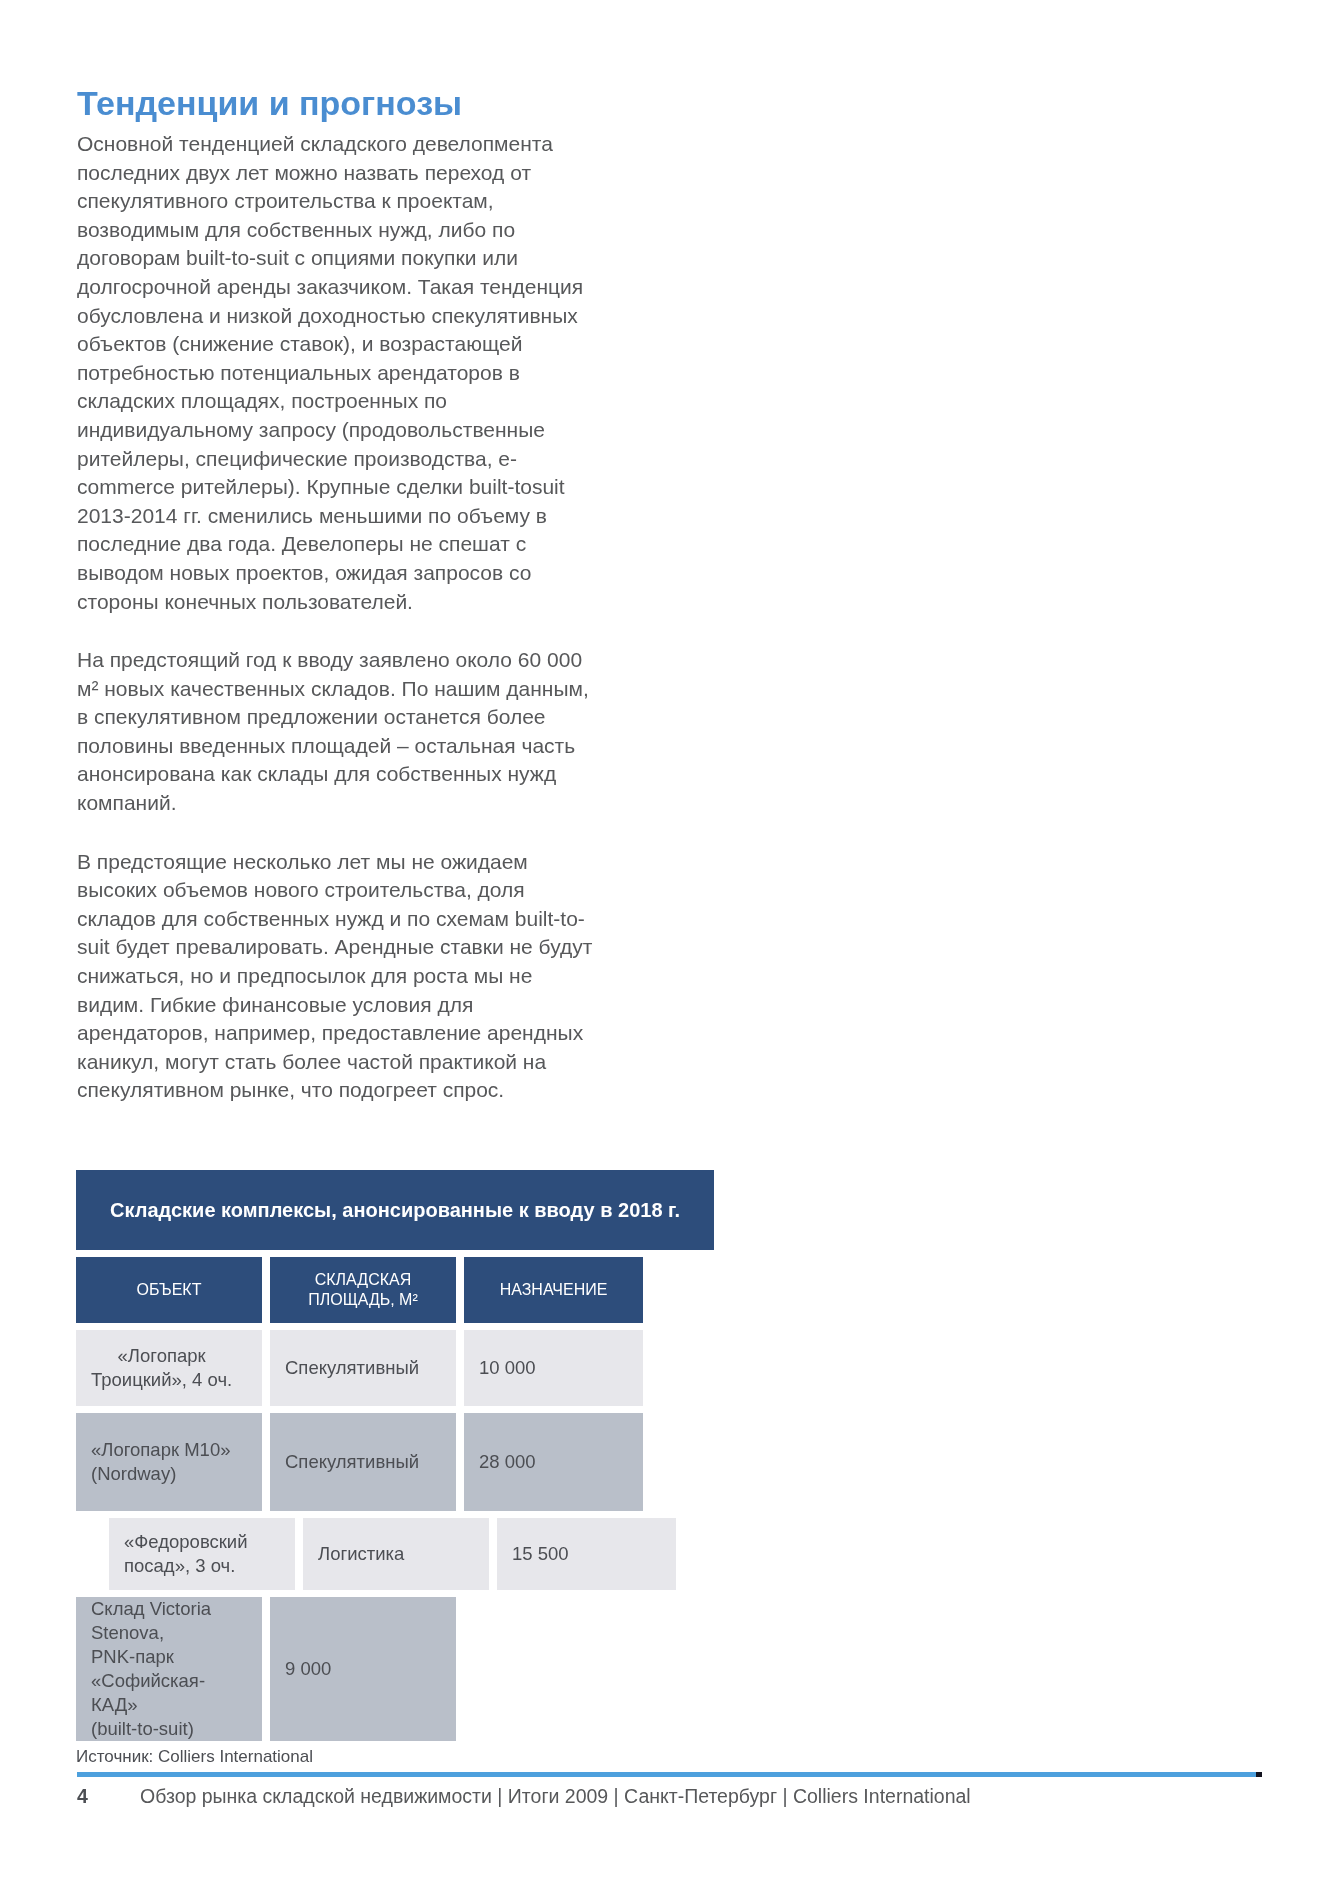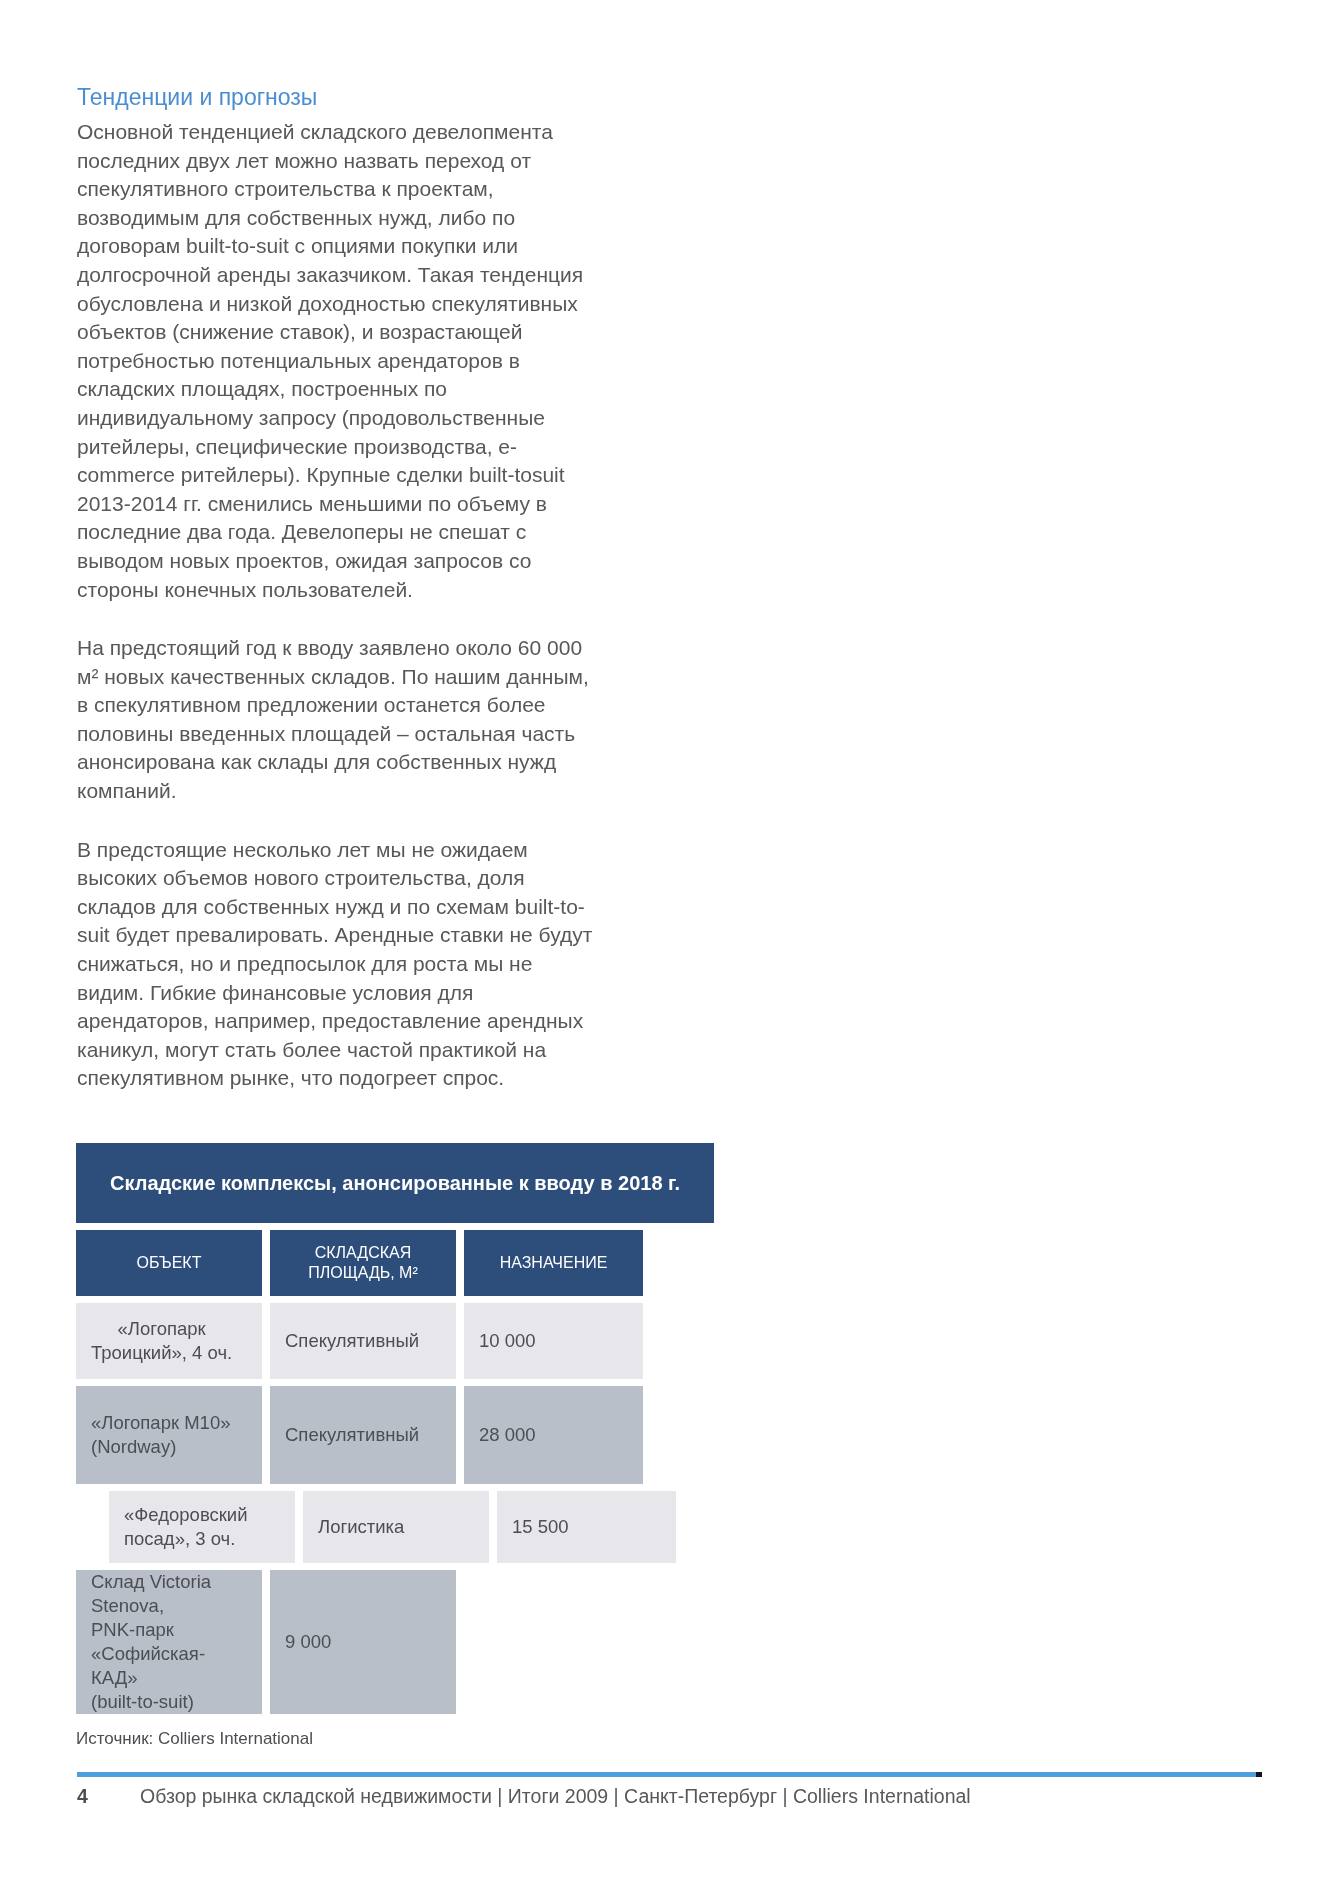--- a/index.html
+++ b/index.html
@@ -17,37 +17,37 @@
 
   
   .content {
     position: absolute;
     left: 77px;
     top: 84px;
     width: 517px;
   }
   .heading {
     margin: 0 0 7px 0;
-    font-size: 23px;
-    font-weight: 400;
+    font-size: 34px;
+    font-weight: 700;
     color: #4A8DD1;
     letter-spacing: 0px;
   }
   .para {
     margin: 0 0 30px 0;
     font-size: 21px;
     line-height: 28.6px;
     color: #57585A;
   }
 
   
   .wh-table {
     position: absolute;
     left: 76px;
-    top: 1143px;
+    top: 1170px;
     width: 638px;
   }
   .t-title {
     height: 80px;
     background: #2D4D7B;
     color: #ffffff;
     font-size: 20px;
     font-weight: bold;
     line-height: 26px;
     display: flex;
@@ -86,21 +86,21 @@
     color: #4C4E53;
   }
   .t-cell.obj { white-space: pre-line; }
   .row-light .t-cell { background: #E7E7EB; }
   .row-dark  .t-cell { background: #B9BFC9; }
   .h1row { height: 76px; text-align: center; }
   .h2row { height: 98px; }
   .h3row { height: 72px; padding-left: 33px; }
   .h4row { height: 141px; }
   .t-source {
-    margin-top: 18px;
+    margin-top: 9px;
     font-size: 17px;
     color: #4C4E53;
   }
 
   
   .footer-rule {
     position: absolute;
     left: 77px;
     top: 1772px;
     width: 1185px;

